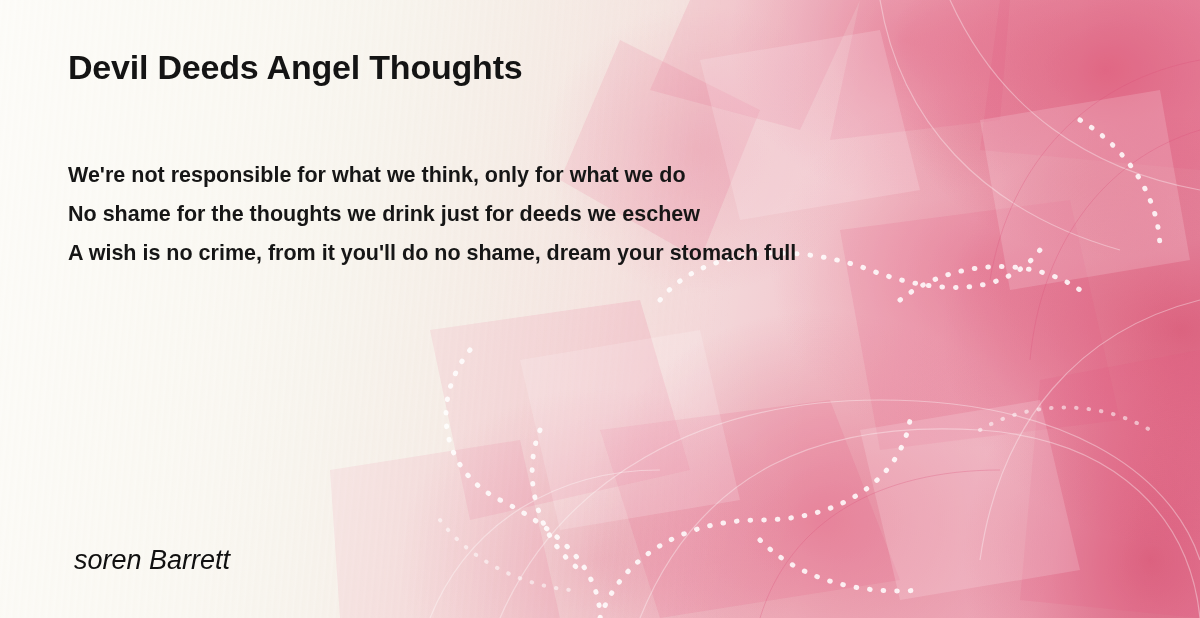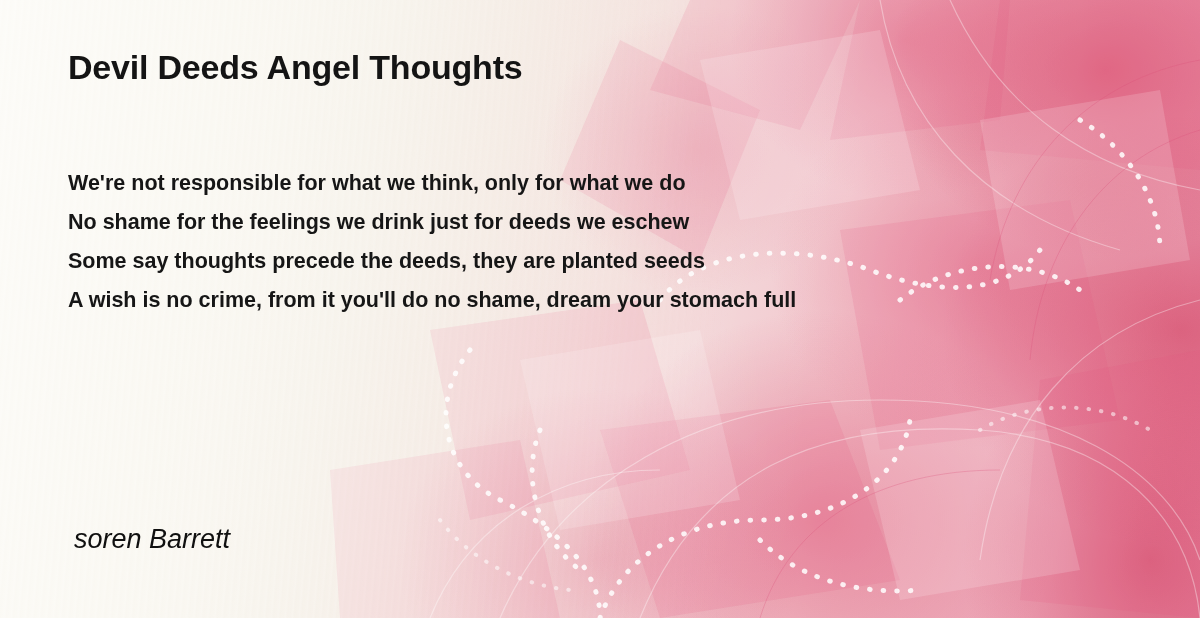--- a/index.html
+++ b/index.html
@@ -104,36 +104,36 @@
     font-size: 34px;
     font-weight: bold;
     color: #141414;
     letter-spacing: -0.2px;
     white-space: nowrap;
   }
 
   #poem-body {
     position: absolute;
     left: 68px;
-    top: 164px;
+    top: 156px;
     width: 1120px;
   }
 
   .poem-line {
     font-size: 21.5px;
     font-weight: bold;
     color: #161616;
     line-height: 39px;
     white-space: nowrap;
   }
 
   #poem-author {
     position: absolute;
     left: 74px;
-    top: 524px;
+    top: 545px;
     font-size: 27px;
     font-style: italic;
     font-weight: normal;
     color: #101010;
     white-space: nowrap;
   }
 </style>
 </head>
 <body>
 
@@ -196,21 +196,20 @@
     </svg>
   </div>
 
   <div class="bg-layer" id="bg-wash"></div>
 
   <div id="poem-content">
     <h1 id="poem-title">Devil Deeds Angel Thoughts</h1>
 
     <div id="poem-body">
       <div class="poem-line">We're not responsible for what we think, only for what we do</div>
-      <div class="poem-line">No shame for the feelings we drink just for deeds we eschew</div>
-      <div class="poem-line">Some say thoughts precede the deeds, they are planted seeds</div>
+      <div class="poem-line">No shame for the thoughts we drink just for deeds we eschew</div>
       <div class="poem-line">A wish is no crime, from it you'll do no shame, dream your stomach full</div>
     </div>
 
     <div id="poem-author">soren Barrett</div>
   </div>
 
 </div>
 
 </body></html>

